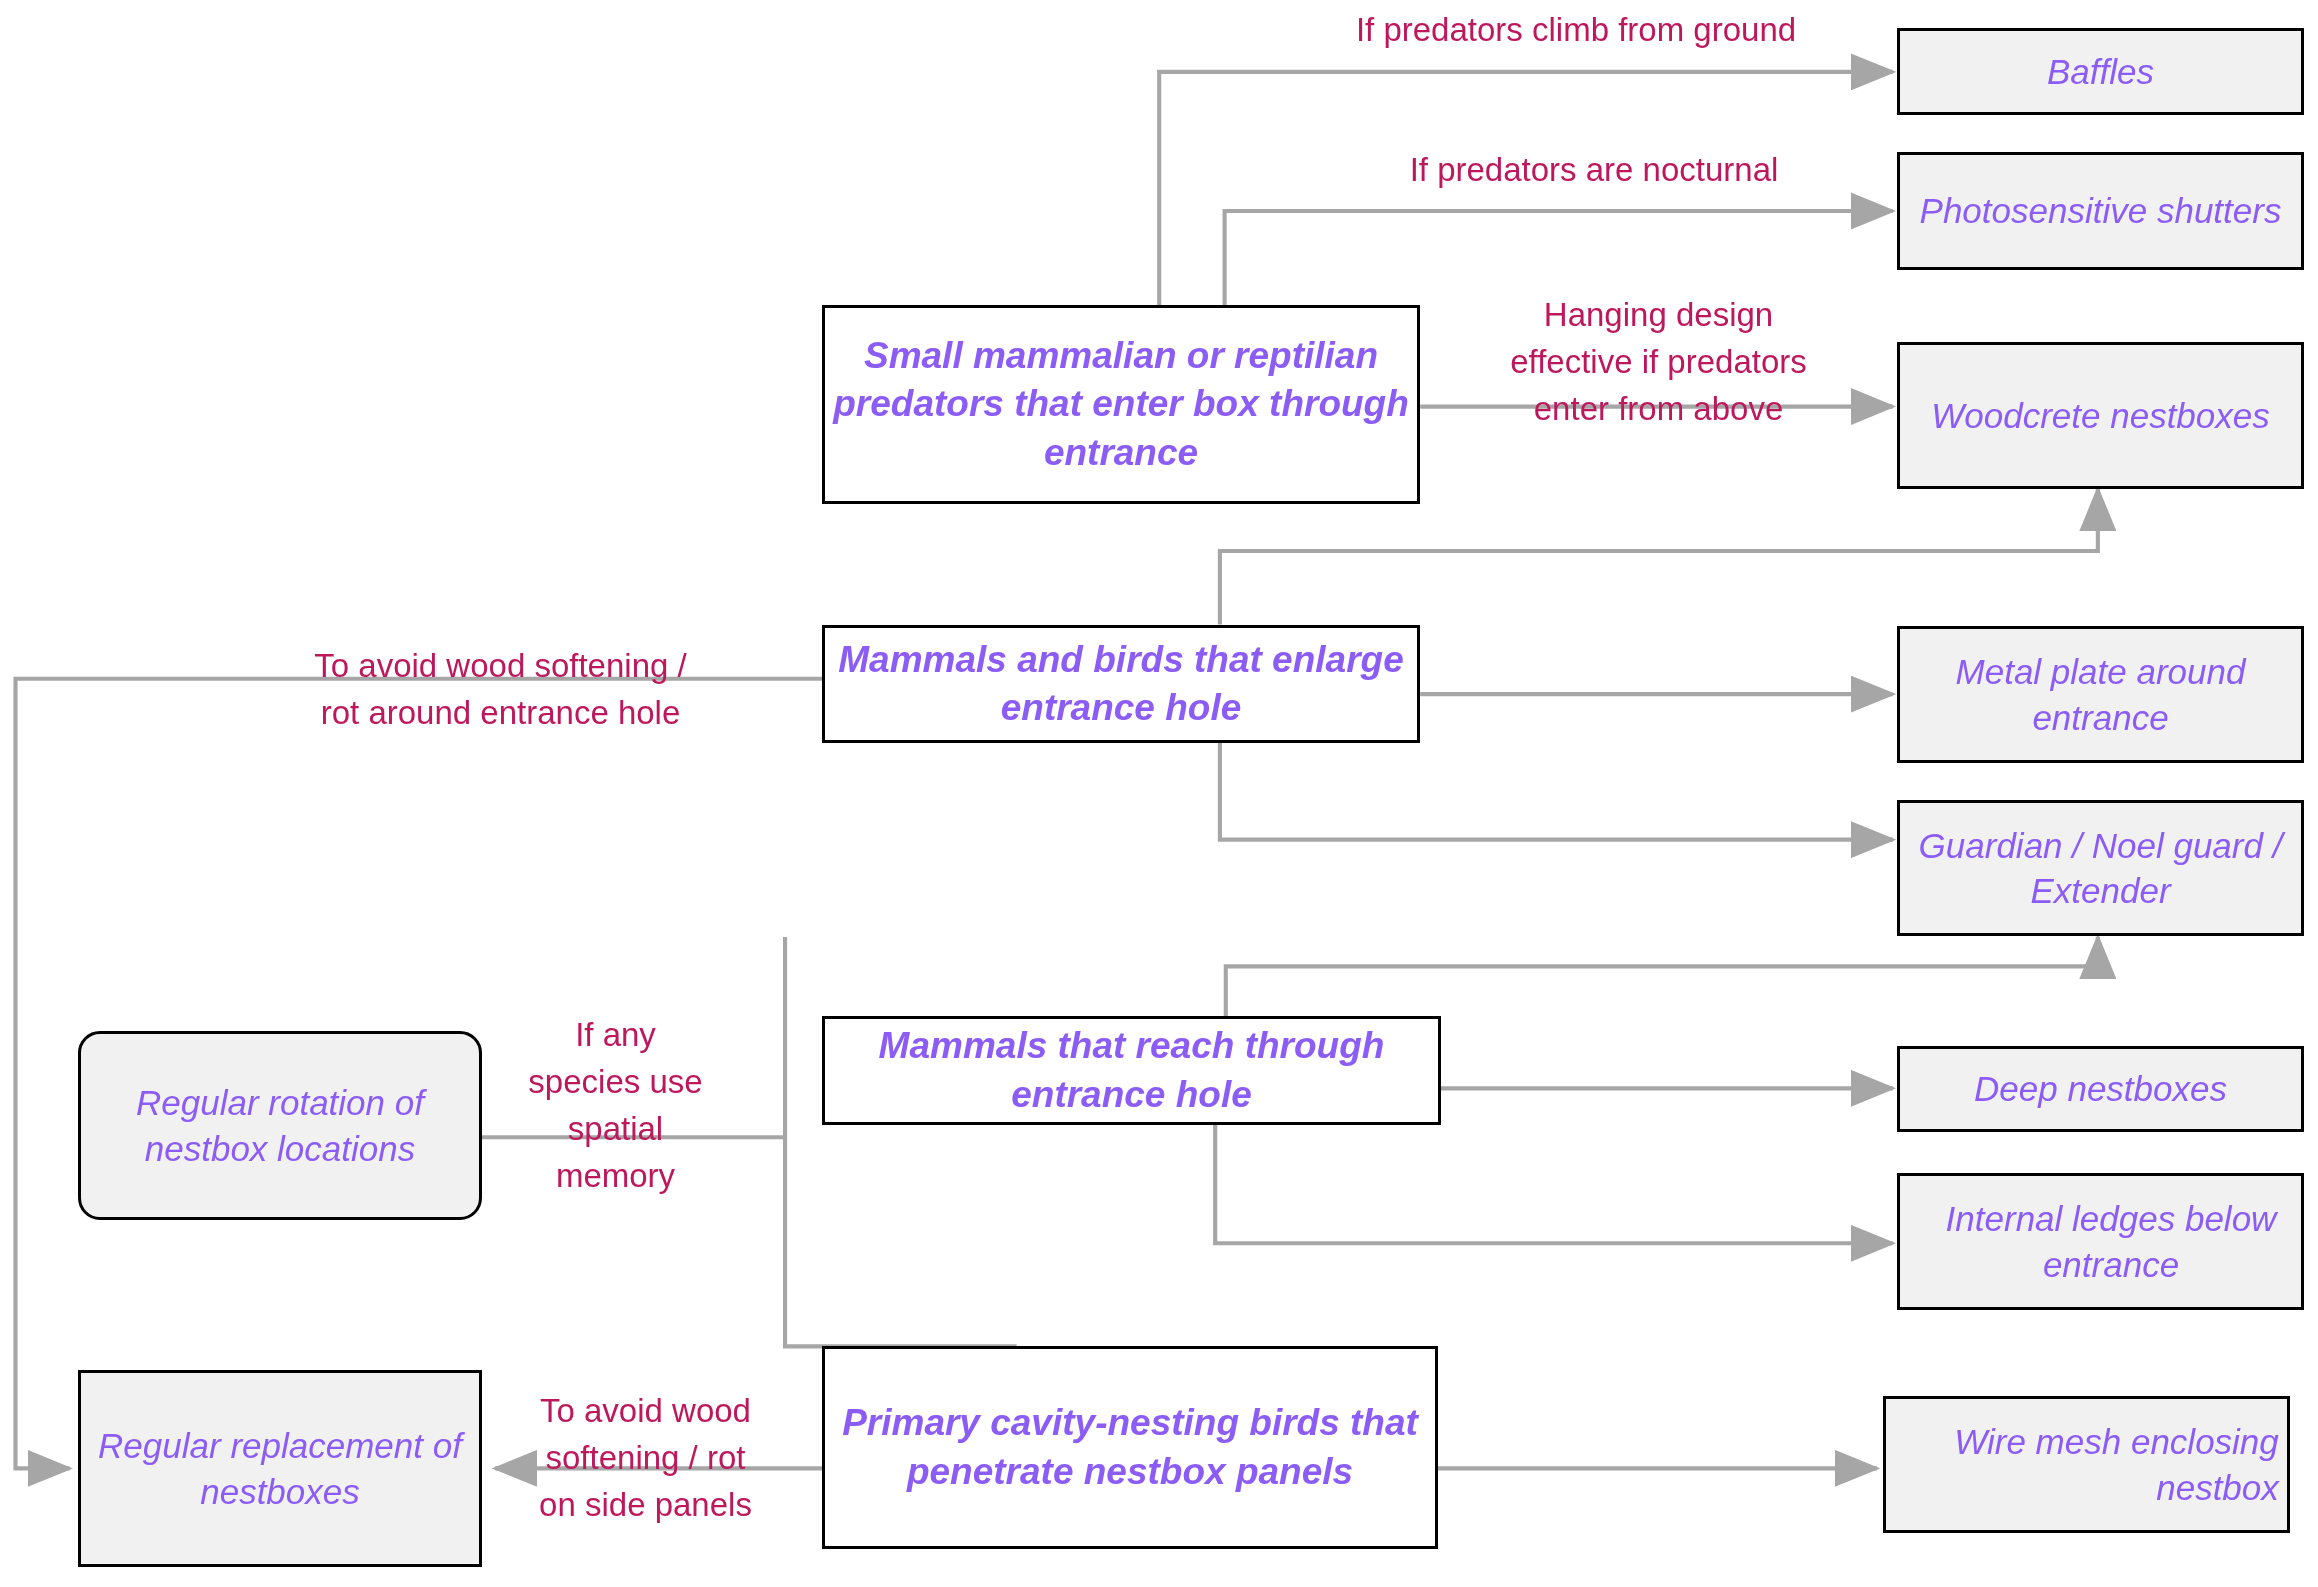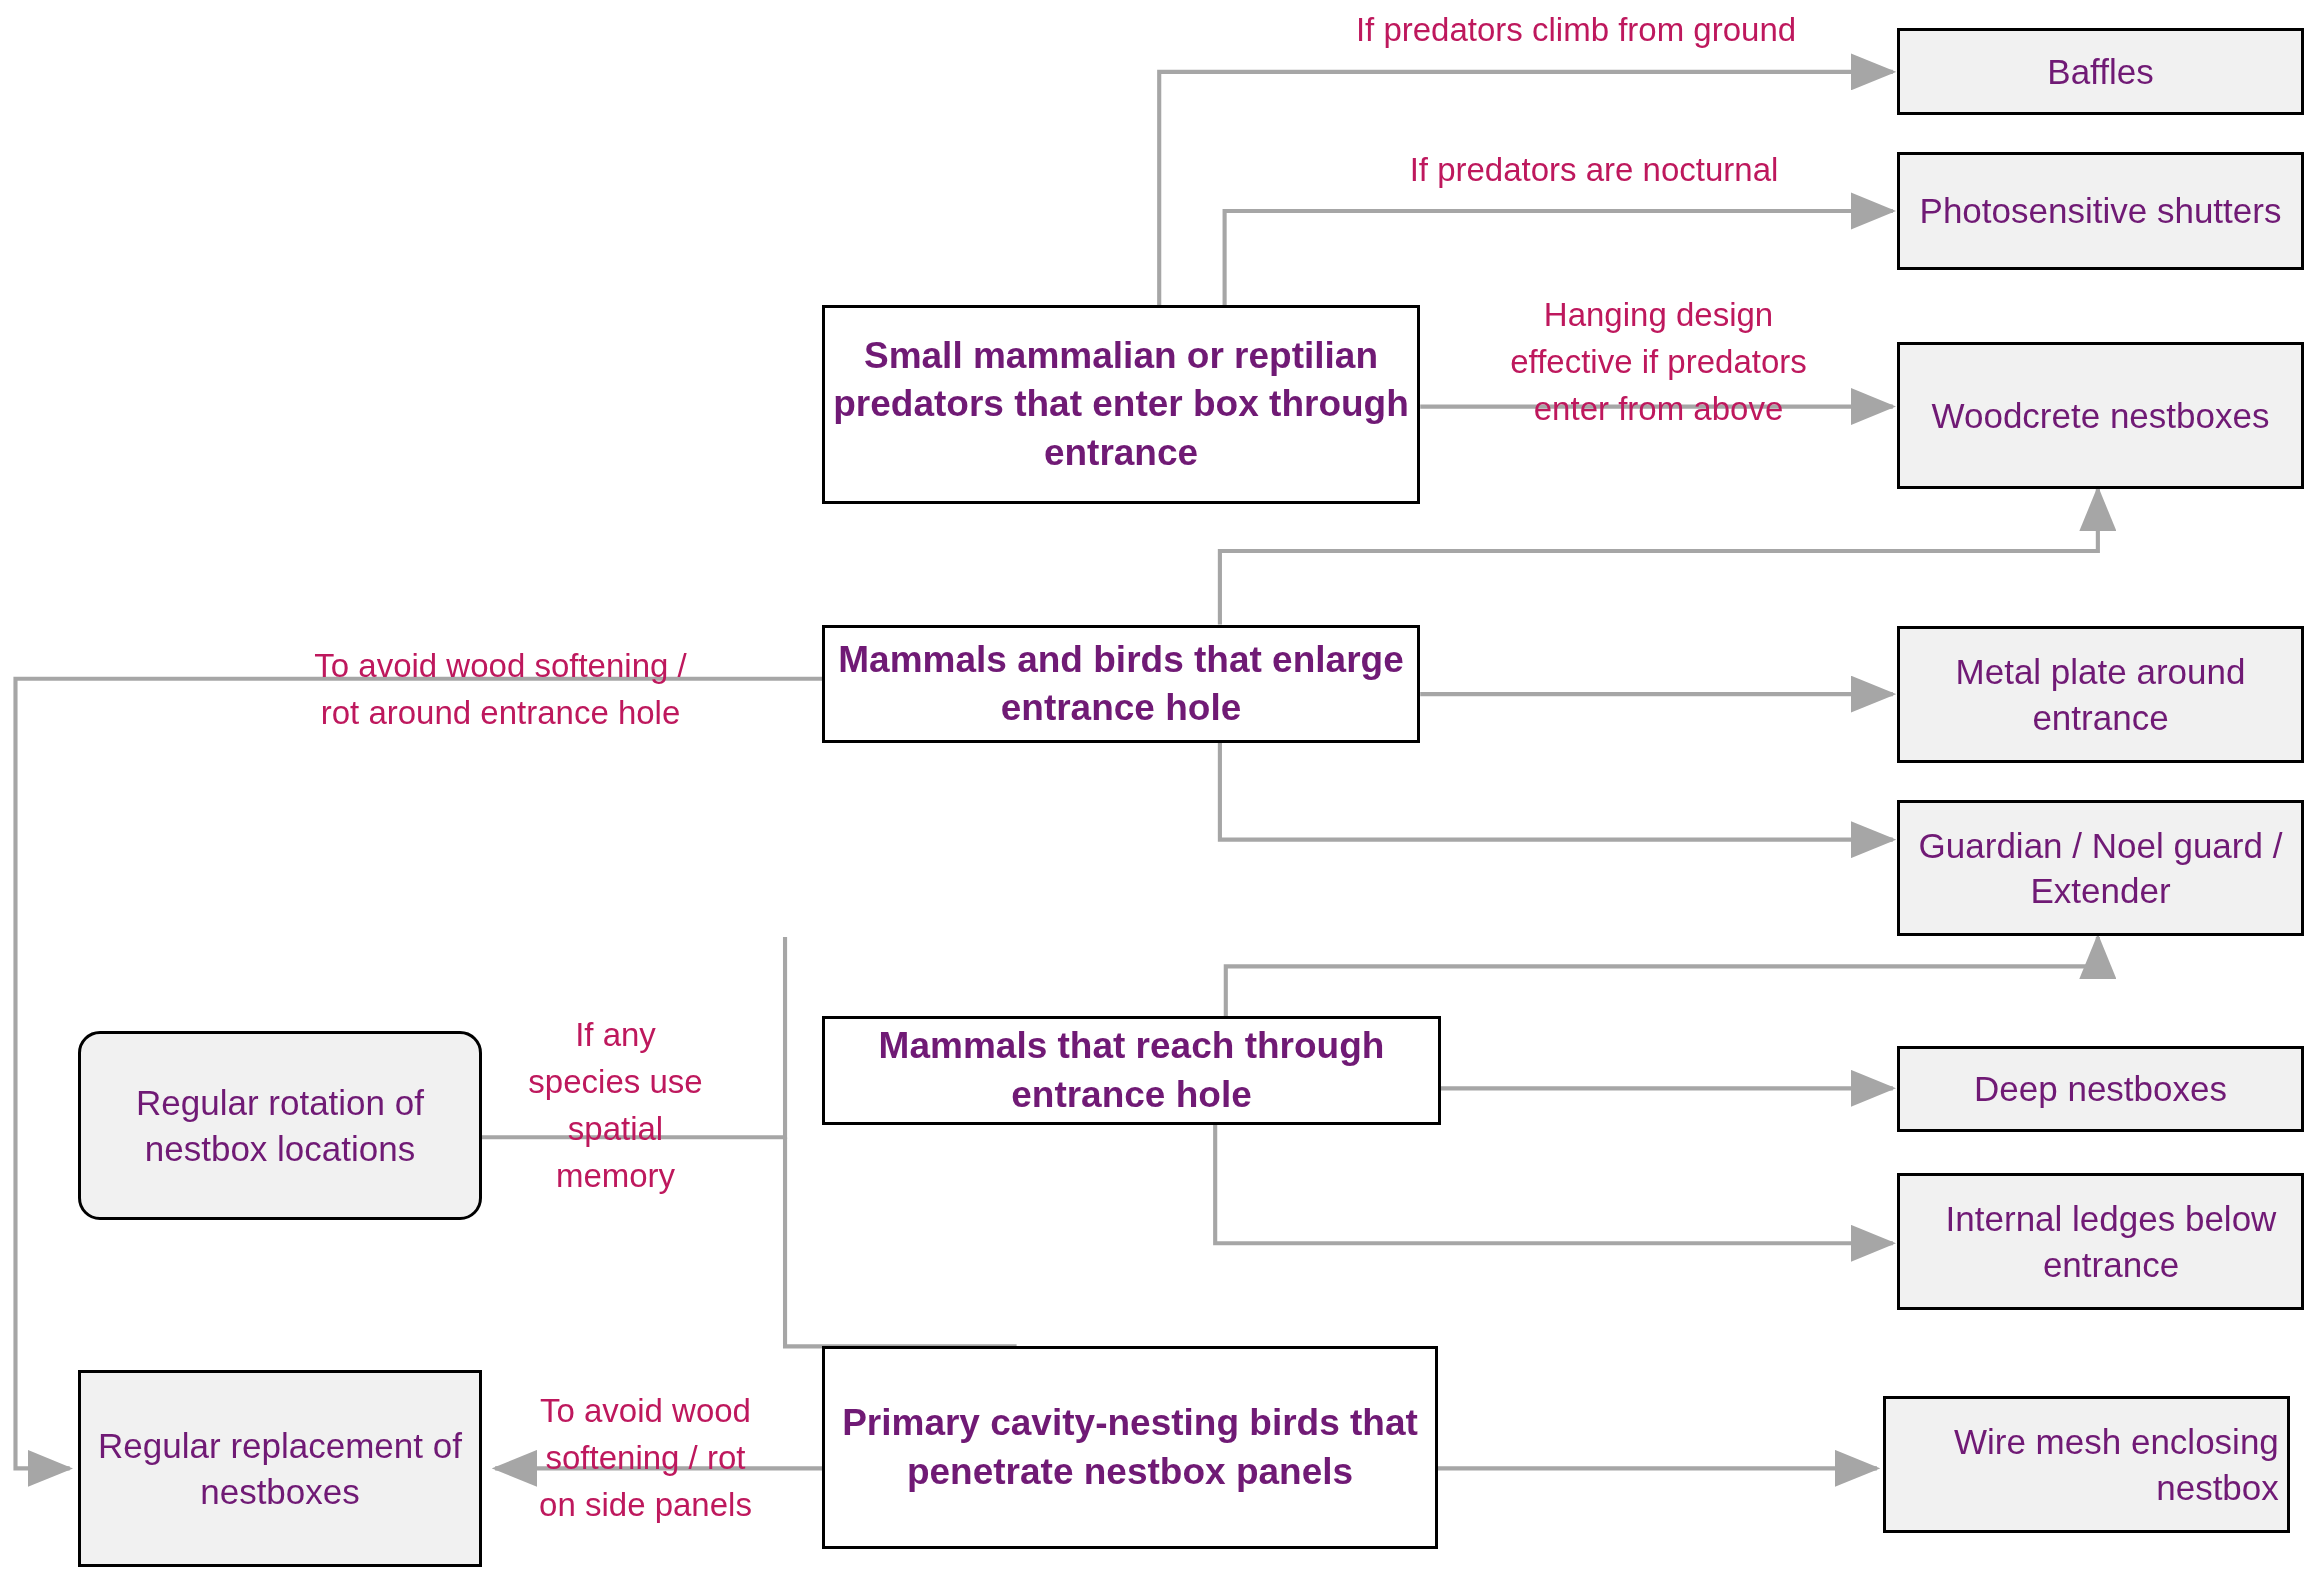--- a/index.html
+++ b/index.html
@@ -2,21 +2,21 @@
 <html style="font-size:9.4px"><head>
 <meta charset="utf-8">
 <title>Nestbox predator mitigation flow diagram</title>
 <style>
   html,body{margin:0;padding:0;background:#ffffff;}
   body{width:2319px;height:1588px;overflow:hidden;
        font-family:"Liberation Sans","DejaVu Sans",sans-serif;}
   #stage{position:relative;width:2319px;height:1588px;background:#fff;}
   svg.edges{position:absolute;left:0;top:0;width:2319px;height:1588px;}
   .node{position:absolute;box-sizing:border-box;display:flex;align-items:center;
-        justify-content:center;text-align:center;line-height:1.30;color:#701a75;}
+        justify-content:center;text-align:center;line-height:1.30;color:#8b5cf6;font-style:italic;}
   .node.primary{background:#ffffff;border:3.5px solid #000000;font-weight:bold;font-size:37px;}
   .node.solution{background:#f1f1f1;border:3.5px solid #000000;font-weight:normal;font-size:35px;}
   .node .txt{padding:0 8.2px;width:100%;}
   .elabel{position:absolute;color:#be185d;font-size:33px;line-height:1.42;
           text-align:center;white-space:pre-line;}
 </style>
 </head>
 <body>
 
 <div id="stage">

